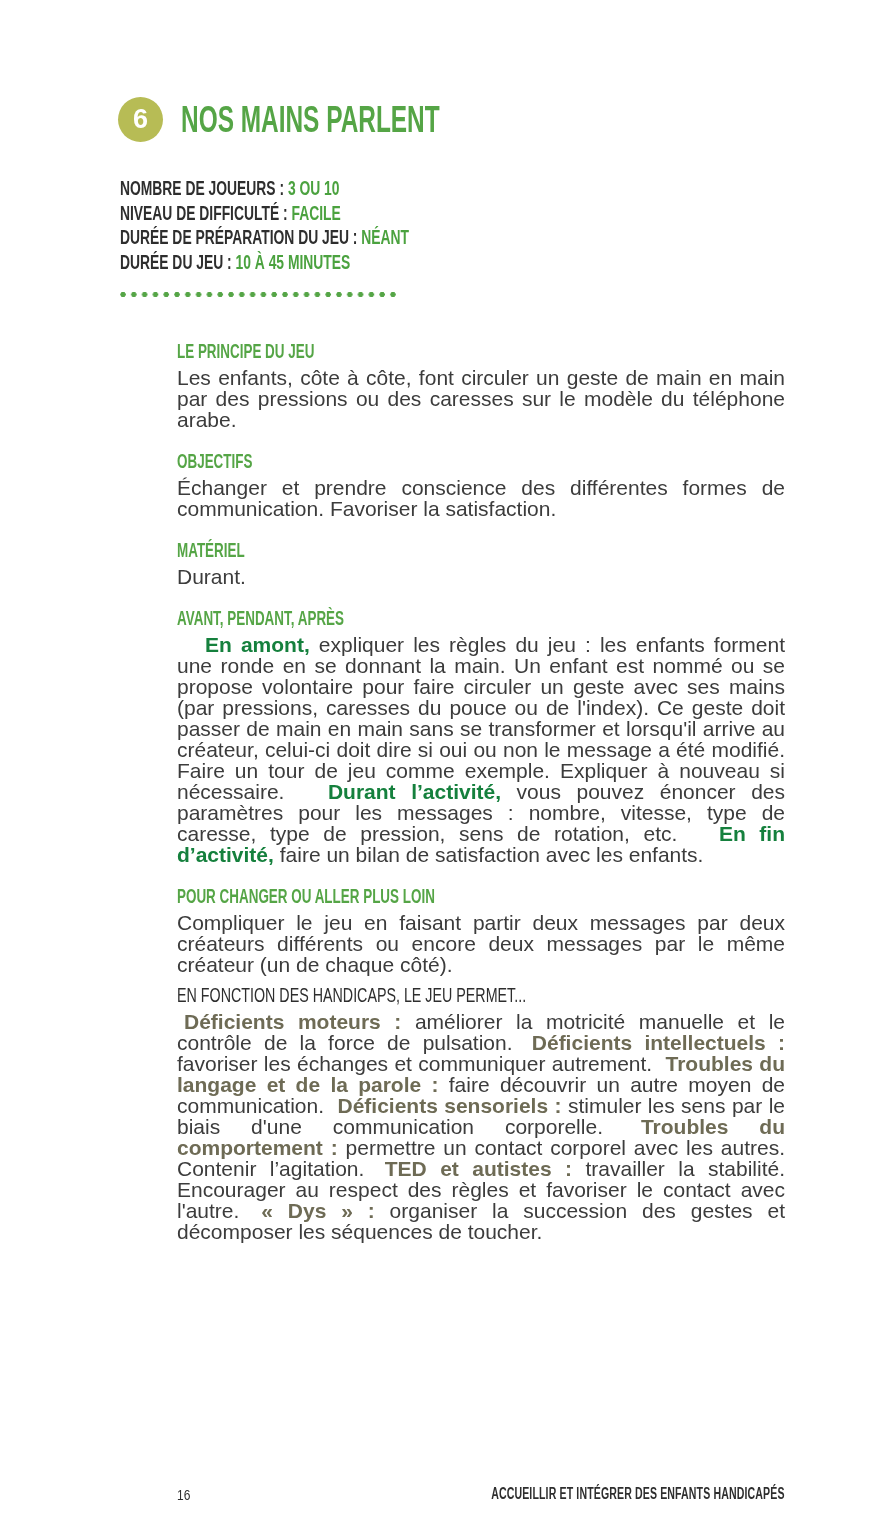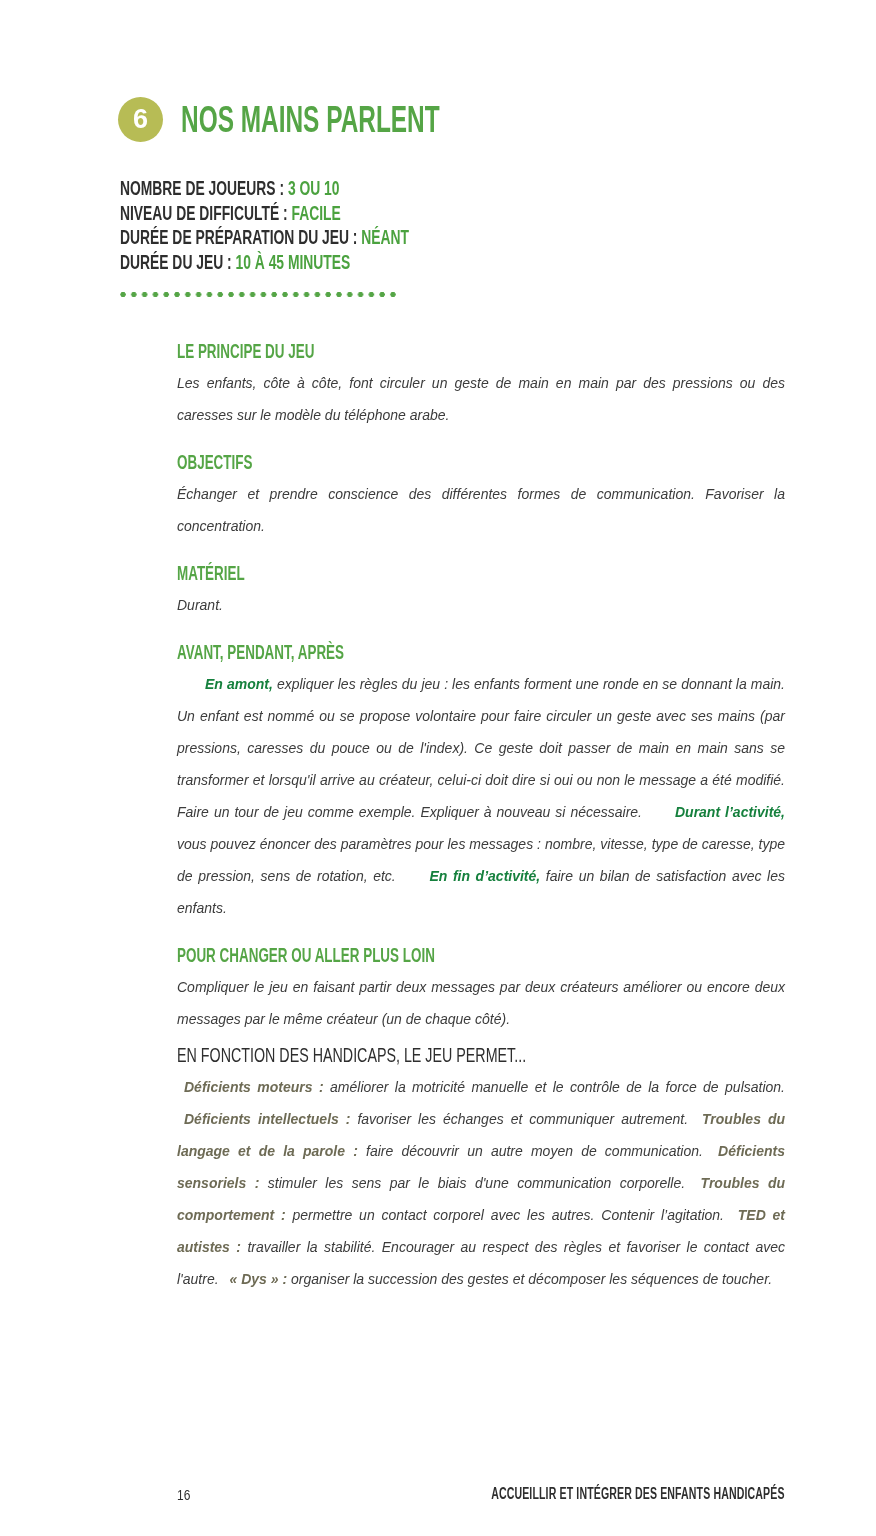--- a/index.html
+++ b/index.html
@@ -91,25 +91,24 @@
     line-height: 21px;
     font-weight: bold;
     white-space: nowrap;
     transform: scaleX(0.64);
     transform-origin: left center;
     margin-bottom: 6px;
   }
   .section h2.green { color: #55a546; }
   .section h2.dark  { color: #2e2e2e; font-weight: normal; transform: scaleX(0.68); }
   .section p {
-    font-size: 14px;
-    line-height: 32px;
+    font-size: 21px;
+    line-height: 21px;
     text-align: justify;
     color: #3c3c3c;
-    font-style: italic;
   }
   .section.tight { margin-top: 9px; }
   .run-b  { font-weight: bold; color: #15803d; margin-left: 28px; }
   .run-bo { font-weight: bold; color: #6e6b55; margin-left: 7px; }
 
   
   .footer {
     position: absolute;
     top: 1485px;
     left: 177px;
@@ -152,33 +151,33 @@
 
   <div class="dots"></div>
 
   <main class="sections" id="sections">
       <section class="section">
         <h2 class="green">LE PRINCIPE DU JEU</h2>
         <p><span>Les enfants, côte à côte, font circuler un geste de main en main par des pressions ou des caresses sur le modèle du téléphone arabe.</span></p>
       </section>
       <section class="section">
         <h2 class="green">OBJECTIFS</h2>
-        <p><span>Échanger et prendre conscience des différentes formes de communication. Favoriser la concentration.</span></p>
+        <p><span>Échanger et prendre conscience des différentes formes de communication. Favoriser la satisfaction.</span></p>
       </section>
       <section class="section">
         <h2 class="green">MATÉRIEL</h2>
         <p><span>Durant.</span></p>
       </section>
       <section class="section">
         <h2 class="green">AVANT, PENDANT, APRÈS</h2>
         <p><span class="run-b">En amont, </span><span>expliquer les règles du jeu : les enfants forment une ronde en se donnant la main. Un enfant est nommé ou se propose volontaire pour faire circuler un geste avec ses mains (par pressions, caresses du pouce ou de l'index). Ce geste doit passer de main en main sans se transformer et lorsqu'il arrive au créateur, celui-ci doit dire si oui ou non le message a été modifié. Faire un tour de jeu comme exemple. Expliquer à nouveau si nécessaire. </span><span class="run-b">Durant l’activité, </span><span>vous pouvez énoncer des paramètres pour les messages : nombre, vitesse, type de caresse, type de pression, sens de rotation, etc. </span><span class="run-b">En fin d’activité, </span><span>faire un bilan de satisfaction avec les enfants.</span></p>
       </section>
       <section class="section">
         <h2 class="green">POUR CHANGER OU ALLER PLUS LOIN</h2>
-        <p><span>Compliquer le jeu en faisant partir deux messages par deux créateurs améliorer ou encore deux messages par le même créateur (un de chaque côté).</span></p>
+        <p><span>Compliquer le jeu en faisant partir deux messages par deux créateurs différents ou encore deux messages par le même créateur (un de chaque côté).</span></p>
       </section>
       <section class="section tight">
         <h2 class="dark">EN FONCTION DES HANDICAPS, LE JEU PERMET...</h2>
         <p><span class="run-bo">Déficients moteurs : </span><span>améliorer la motricité manuelle et le contrôle de la force de pulsation. </span><span class="run-bo">Déficients intellectuels : </span><span>favoriser les échanges et communiquer autrement. </span><span class="run-bo">Troubles du langage et de la parole : </span><span>faire découvrir un autre moyen de communication. </span><span class="run-bo">Déficients sensoriels : </span><span>stimuler les sens par le biais d'une communication corporelle. </span><span class="run-bo">Troubles du comportement : </span><span>permettre un contact corporel avec les autres. Contenir l’agitation. </span><span class="run-bo">TED et autistes : </span><span>travailler la stabilité. Encourager au respect des règles et favoriser le contact avec l'autre. </span><span class="run-bo">« Dys » : </span><span>organiser la succession des gestes et décomposer les séquences de toucher.</span></p>
       </section>
     </main>
 
   <div class="footer">
     <span class="page-num">16</span>
     <span class="book-title">ACCUEILLIR ET INTÉGRER DES ENFANTS HANDICAPÉS</span>

